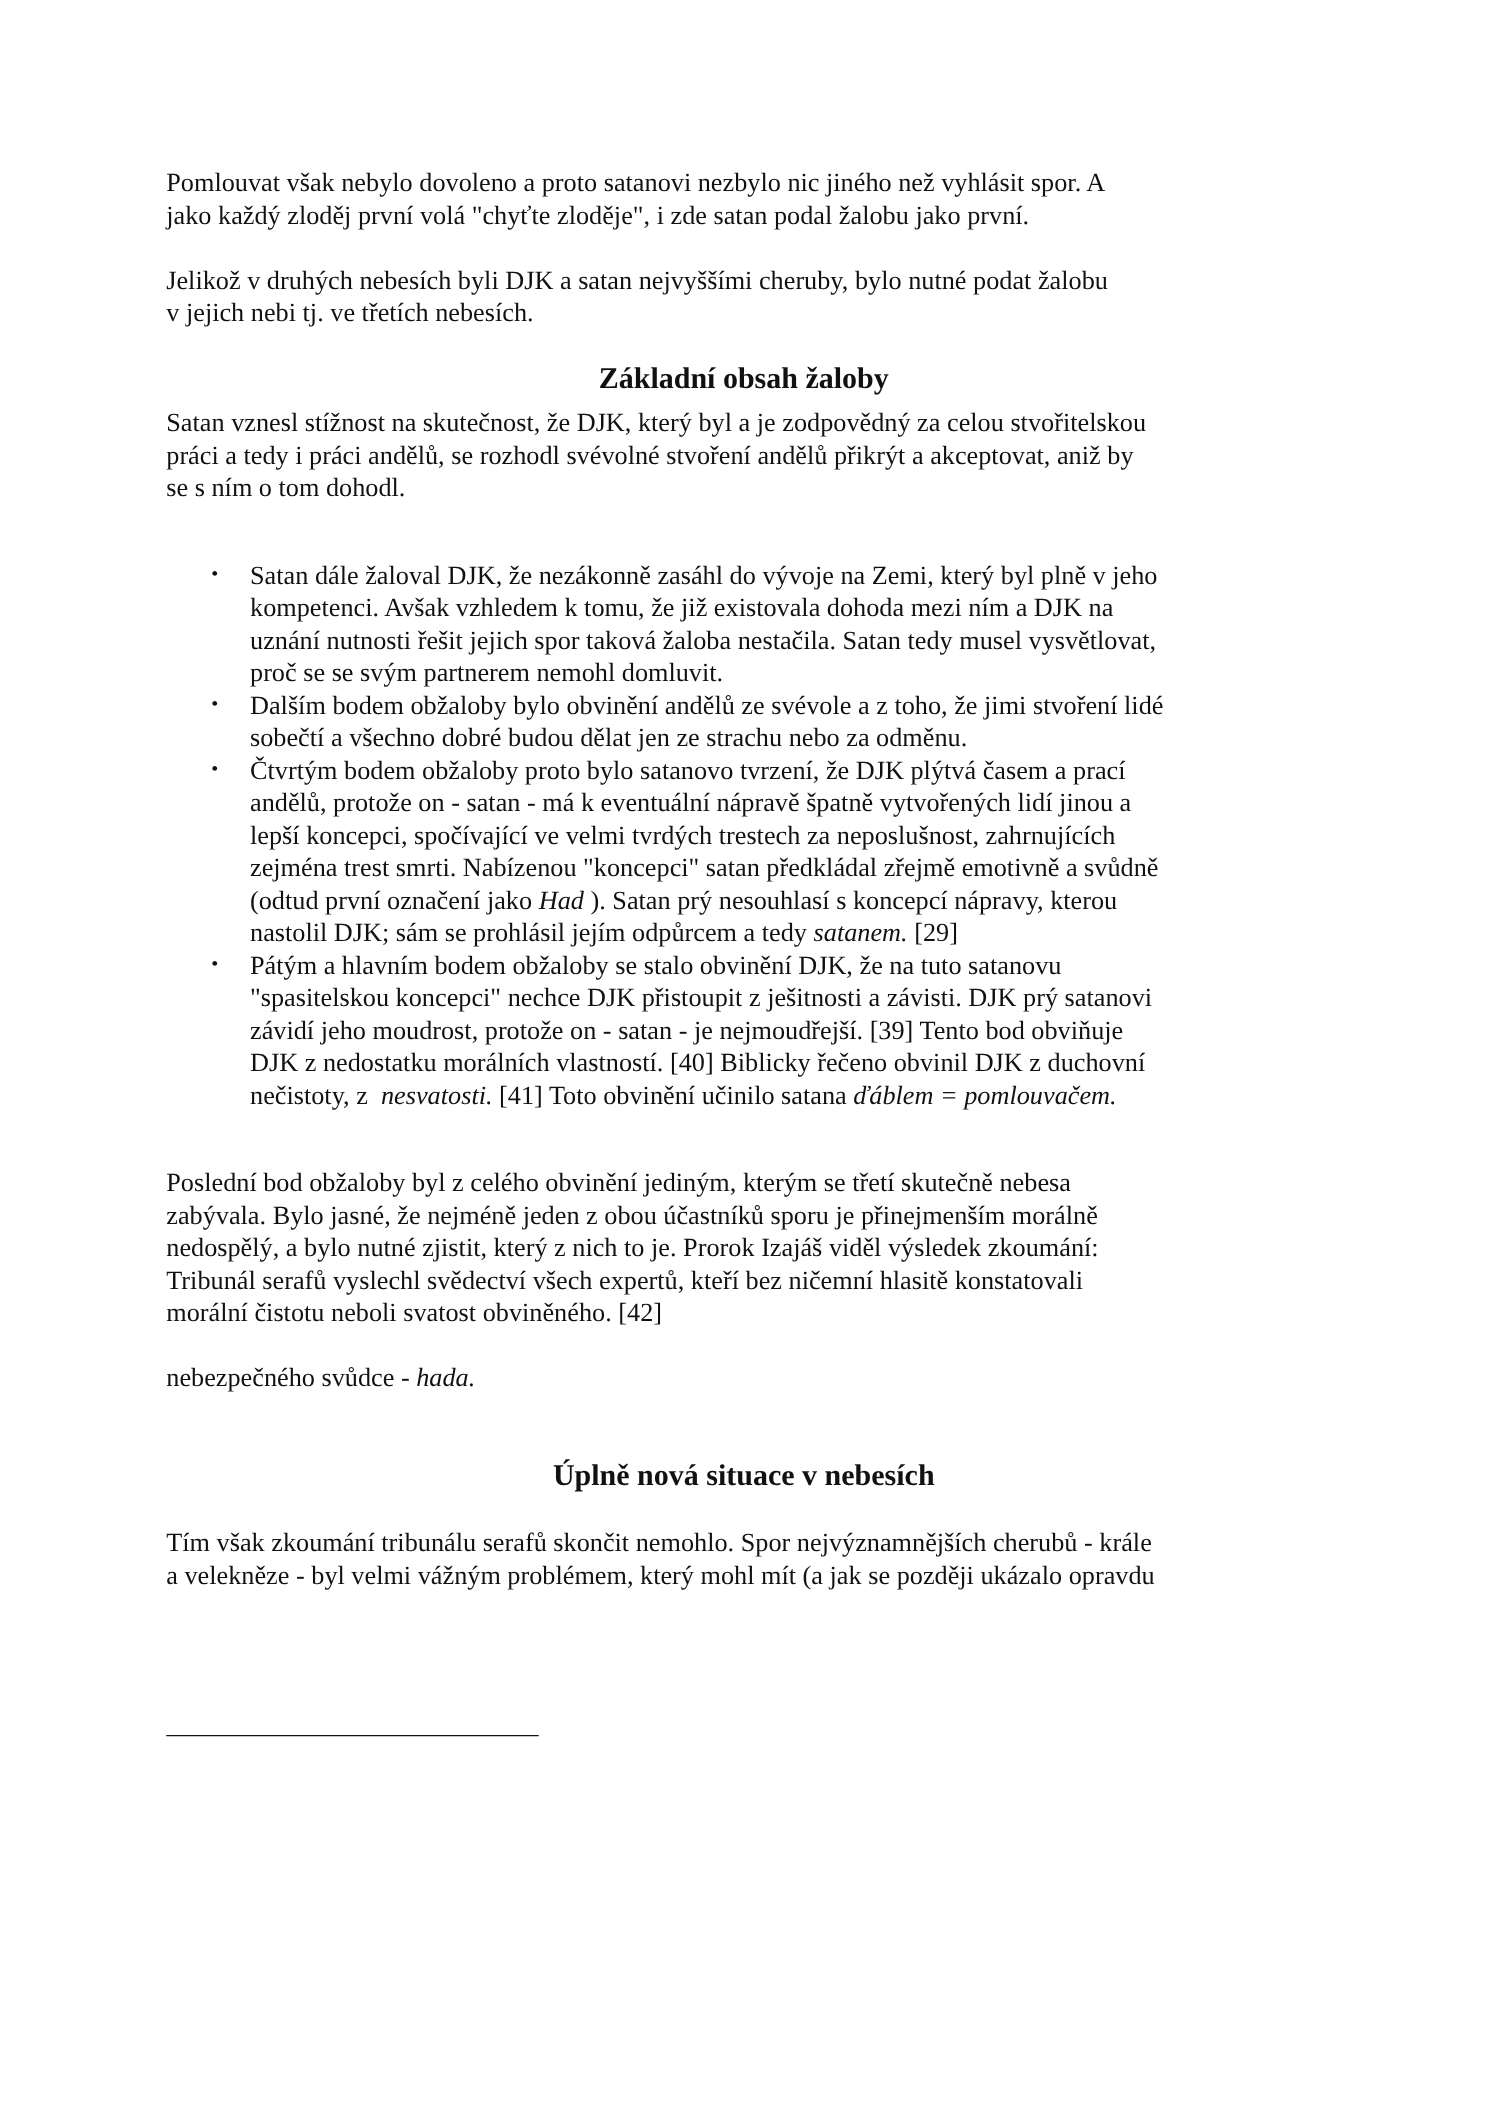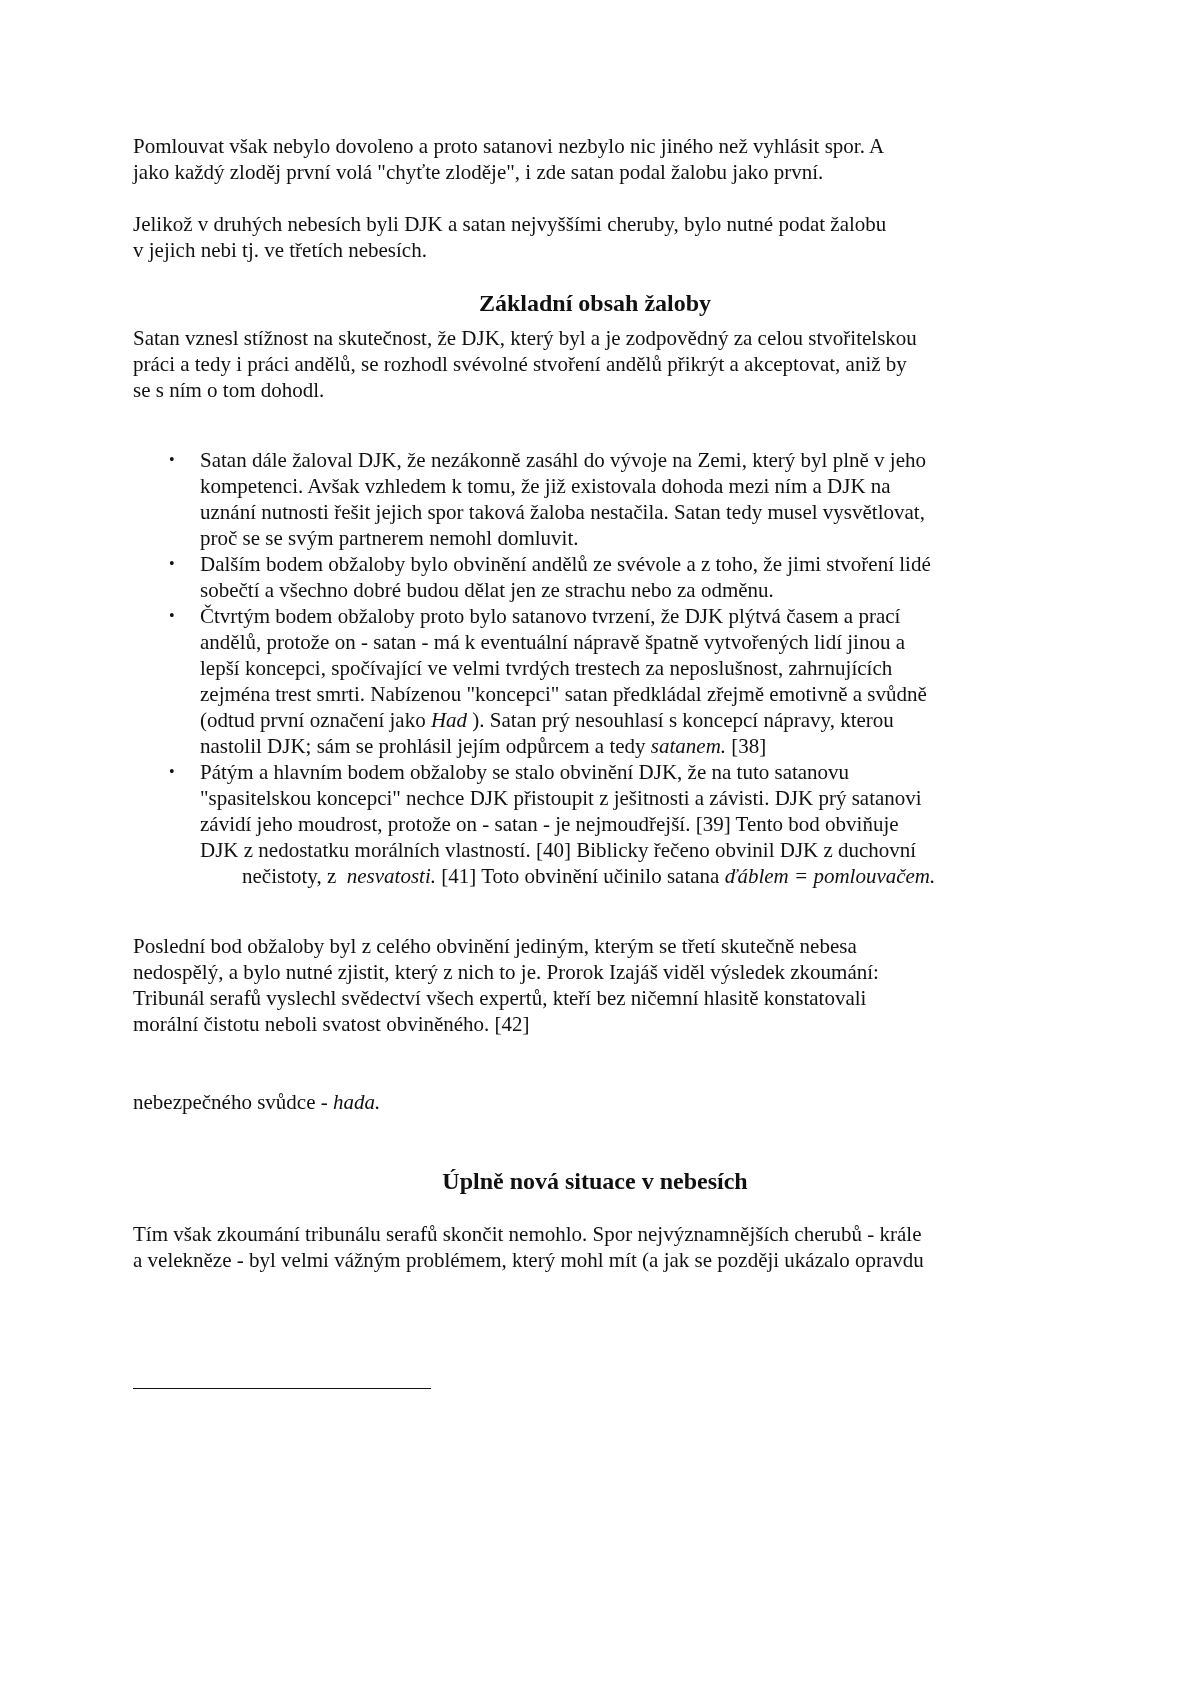--- a/index.html
+++ b/index.html
@@ -104,34 +104,35 @@
       <span class="ln">Dalším bodem obžaloby bylo obvinění andělů ze svévole a z toho, že jimi stvoření lidé</span>
       <span class="ln">sobečtí a všechno dobré budou dělat jen ze strachu nebo za odměnu.</span>
     </div>
     <div class="li">
       <span class="bullet">•</span>
       <span class="ln">Čtvrtým bodem obžaloby proto bylo satanovo tvrzení, že DJK plýtvá časem a prací</span>
       <span class="ln">andělů, protože on - satan - má k eventuální nápravě špatně vytvořených lidí jinou a</span>
       <span class="ln">lepší koncepci, spočívající ve velmi tvrdých trestech za neposlušnost, zahrnujících</span>
       <span class="ln">zejména trest smrti. Nabízenou "koncepci" satan předkládal zřejmě emotivně a svůdně</span>
       <span class="ln"><span>(odtud první označení jako </span><i>Had</i><span> ). Satan prý nesouhlasí s koncepcí nápravy, kterou</span></span>
-      <span class="ln"><span>nastolil DJK; sám se prohlásil jejím odpůrcem a tedy </span><i>satanem.</i><span> [38]</span></span>
+      <span class="ln"><span>nastolil DJK; sám se prohlásil jejím odpůrcem a tedy </span><i>satanem.</i><span> [29]</span></span>
     </div>
     <div class="li">
       <span class="bullet">•</span>
       <span class="ln">Pátým a hlavním bodem obžaloby se stalo obvinění DJK, že na tuto satanovu</span>
       <span class="ln">"spasitelskou koncepci" nechce DJK přistoupit z ješitnosti a závisti. DJK prý satanovi</span>
       <span class="ln">závidí jeho moudrost, protože on - satan - je nejmoudřejší. [39] Tento bod obviňuje</span>
       <span class="ln">DJK z nedostatku morálních vlastností. [40] Biblicky řečeno obvinil DJK z duchovní</span>
-      <span class="ln"><span style="white-space:pre;margin-left:42px;">nečistoty, z  </span><i>nesvatosti.</i><span style="white-space:pre;"> [41] Toto obvinění učinilo satana </span><i>ďáblem = pomlouvačem.</i></span>
+      <span class="ln"><span style="white-space:pre;">nečistoty, z  </span><i>nesvatosti.</i><span style="white-space:pre;"> [41] Toto obvinění učinilo satana </span><i>ďáblem = pomlouvačem.</i></span>
     </div>
   </div>
 
   <div class="para" style="top:933px;">
     <span class="ln">Poslední bod obžaloby byl z celého obvinění jediným, kterým se třetí skutečně nebesa</span>
+    <span class="ln">zabývala. Bylo jasné, že nejméně jeden z obou účastníků sporu je přinejmenším morálně</span>
     <span class="ln">nedospělý, a bylo nutné zjistit, který z nich to je. Prorok Izajáš viděl výsledek zkoumání:</span>
     <span class="ln">Tribunál serafů vyslechl svědectví všech expertů, kteří bez ničemní hlasitě konstatovali</span>
     <span class="ln">morální čistotu neboli svatost obviněného. [42]</span>
   </div>
 
   <div class="para" style="top:1089px;">
     <span class="ln"><span style="white-space:pre;">nebezpečného svůdce - </span><i>hada.</i></span>
   </div>
 
   <div class="heading" style="top:1166px;">Úplně nová situace v nebesích</div>

